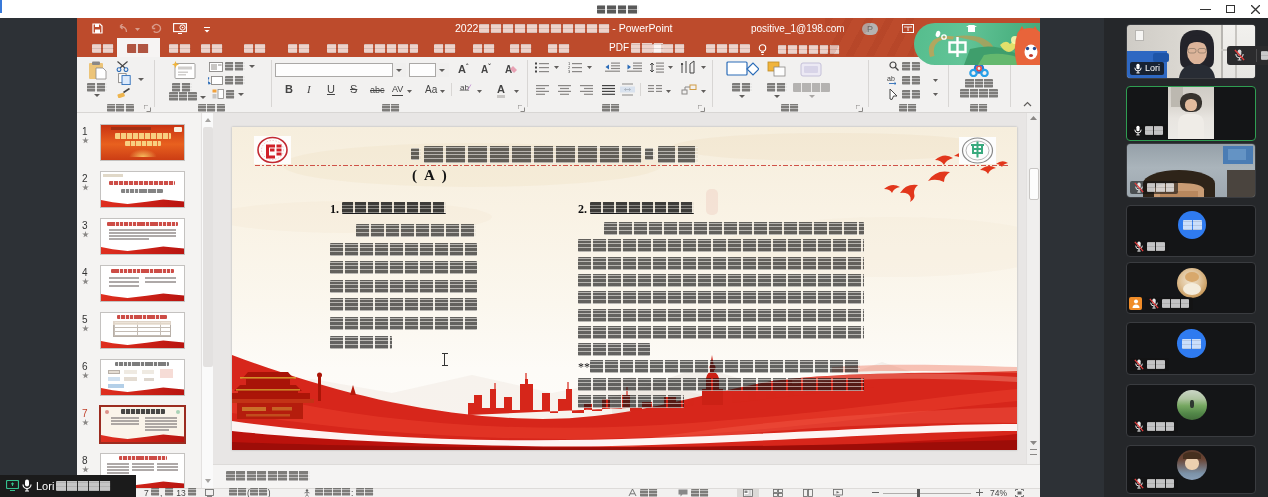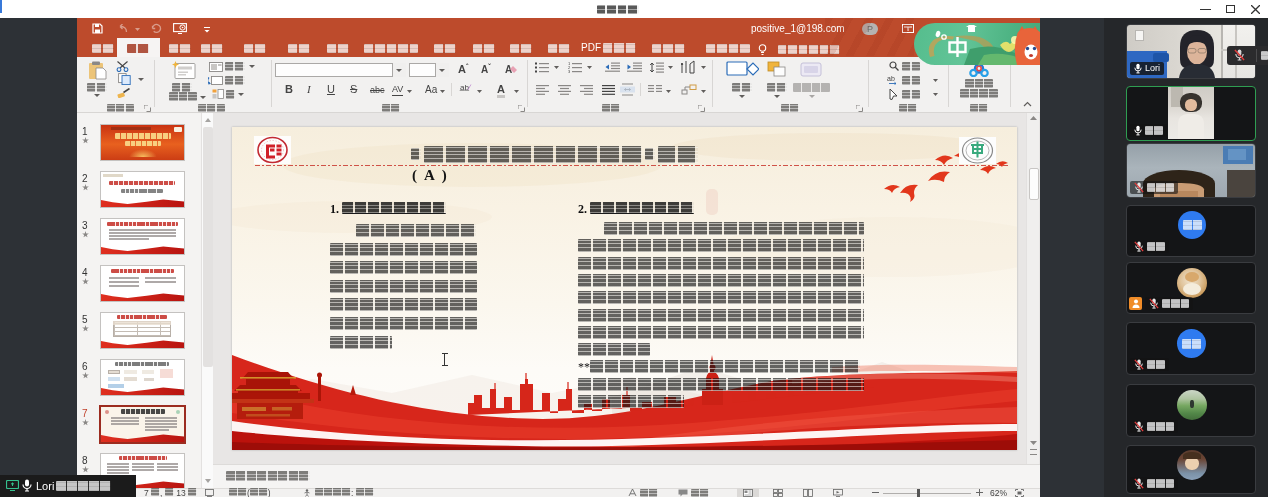--- a/index.html
+++ b/index.html
@@ -51,20 +51,21 @@
     </svg>
   <svg class="a" style="left:96px;top:5px" width="14" height="11" viewBox="0 0 14 11">
       <rect x="0.6" y="0.6" width="12.8" height="8" fill="none" stroke="#fff" stroke-width="1.1"></rect>
       <path d="M5 10.5h4" stroke="#fff" stroke-width="1"></path>
       <circle cx="9.5" cy="4.5" r="2.6" fill="none" stroke="#fff" stroke-width="1"></circle>
       <path d="M8.8 3.4l2 1.1-2 1.1z" fill="#fff"></path>
     </svg>
   <div class="a" style="left:127px;top:9px;width:6px;height:1.2px;background:#fff"></div>
   <div class="a" style="left:127px;top:11.5px;width:6px;height:3px;background:#fff;clip-path:polygon(0 0,100% 0,50% 100%)"></div>
 
+  <div class="a" style="left:378px;top:4px;height:12px;color:#fff;font-size:10.5px;white-space:nowrap">2022<span class="z zw" style="width:131px;height:9px;margin:1.5px 2px 0 1px;--d:10px;--p:12px"></span>- PowerPoint</div>
 
   <div class="a" style="left:674px;top:5px;color:#fff;font-size:10px">positive_1@198.com</div>
   <div class="a" style="left:785px;top:5px;width:16px;height:12px;border-radius:7px;background:#b5b3b1;color:#6a6866;font-size:9px;text-align:center;line-height:12px">P</div>
   <svg class="a" style="left:825px;top:6px" width="12" height="9" viewBox="0 0 12 9">
       <rect x="0.5" y="0.5" width="11" height="8" fill="none" stroke="#fff" stroke-width="1"></rect>
       <path d="M2 3h8M6 3v4" stroke="#fff" stroke-width="1"></path>
     </svg>
 
   <svg class="a" style="left:681px;top:26px" width="9" height="12" viewBox="0 0 9 12">
       <circle cx="4.5" cy="4" r="3.2" fill="none" stroke="#fff" stroke-width="1.1"></circle>
@@ -102,21 +103,21 @@
   <div class="a z zw" style="left:92px;top:25.5px;width:22px;height:9px;--d:9.5px;--p:11.5px"></div>
   <div class="a z zw" style="left:124px;top:25.5px;width:22px;height:9px;--d:9.5px;--p:11.5px"></div>
   <div class="a z zw" style="left:167px;top:25.5px;width:22px;height:9px;--d:9.5px;--p:11.5px"></div>
   <div class="a z zw" style="left:211px;top:25.5px;width:22px;height:9px;--d:9.5px;--p:11.5px"></div>
   <div class="a z zw" style="left:250px;top:25.5px;width:22px;height:9px;--d:9.5px;--p:11.5px"></div>
   <div class="a z zw" style="left:287px;top:25.5px;width:54px;height:9px;--d:9.5px;--p:11.5px"></div>
   <div class="a z zw" style="left:357px;top:25.5px;width:22px;height:9px;--d:9.5px;--p:11.5px"></div>
   <div class="a z zw" style="left:396px;top:25.5px;width:22px;height:9px;--d:9.5px;--p:11.5px"></div>
   <div class="a z zw" style="left:433px;top:25.5px;width:22px;height:9px;--d:9.5px;--p:11.5px"></div>
   <div class="a z zw" style="left:471px;top:25.5px;width:22px;height:9px;--d:9.5px;--p:11.5px"></div>
-  <div class="a" style="left:504px;top:25px;color:#fff;font-size:10px;line-height:10px">PDF<span class="z zw" style="width:33px;height:9.5px;margin-left:2px;--d:9.5px;--p:11.5px"></span></div>
+  <div class="a" style="left:532px;top:25px;color:#fff;font-size:10px;line-height:10px">PDF<span class="z zw" style="width:33px;height:9.5px;margin-left:2px;--d:9.5px;--p:11.5px"></span></div>
   <div class="a z zw" style="left:575px;top:25.5px;width:33px;height:9px;--d:9.5px;--p:11.5px"></div>
   <div class="a z zw" style="left:629px;top:25.5px;width:44px;height:9px;--d:9.5px;--p:11.5px"></div>
 
   <div class="a" style="left:0;top:39px;width:963px;height:56px;background:#f2f1f0;border-bottom:1px solid #d8d6d4"></div>
   <div id="ribbon" class="a" style="left:0;top:39px;width:963px;height:56px;font-size:9px;color:#444">
 
     <div class="a" style="left:77px;top:3px;width:1px;height:47px;background:#d8d6d4"></div>
     <div class="a" style="left:194px;top:3px;width:1px;height:47px;background:#d8d6d4"></div>
     <div class="a" style="left:450px;top:3px;width:1px;height:47px;background:#d8d6d4"></div>
     <div class="a" style="left:635px;top:3px;width:1px;height:47px;background:#d8d6d4"></div>
@@ -657,21 +658,21 @@
     <svg class="a" style="left:756px;top:0" width="10" height="8" viewBox="0 0 10 8">
         <rect x="0.5" y="0.5" width="9" height="5.5" fill="none" stroke="#666" stroke-width=".8"></rect>
         <path d="M3 7.5h4" stroke="#666" stroke-width=".8"></path>
         <path d="M3.5 2l3 1.2-3 1.2z" fill="#666"></path>
       </svg>
     <div class="a" style="left:795px;top:3px;width:7px;height:1.4px;background:#666"></div>
     <div class="a" style="left:806px;top:3.5px;width:88px;height:1px;background:#b0aeac"></div>
     <div class="a" style="left:840px;top:0;width:3px;height:8px;background:#555"></div>
     <div class="a" style="left:899px;top:3px;width:7px;height:1.4px;background:#666"></div>
     <div class="a" style="left:899px;top:0px;width:1.4px;height:7px;background:#666;margin-left:2.8px"></div>
-    <div class="a" style="left:913px;top:-1px">62%</div>
+    <div class="a" style="left:913px;top:-1px">74%</div>
     <svg class="a" style="left:938px;top:0" width="9" height="8" viewBox="0 0 9 8">
         <path d="M0.5 2V0.5H3M6 0.5h2.5V2M8.5 6v1.5H6M3 7.5H0.5V6" fill="none" stroke="#666" stroke-width=".9"></path>
         <rect x="2.5" y="2.5" width="4" height="3" fill="#666"></rect>
       </svg>
   </div>
 </div>
 
 <div id="panel" class="a" style="left:1104px;top:18px;width:164px;height:479px;background:#25272a">
 
   <div class="vt" style="top:5.5px;height:55px">

